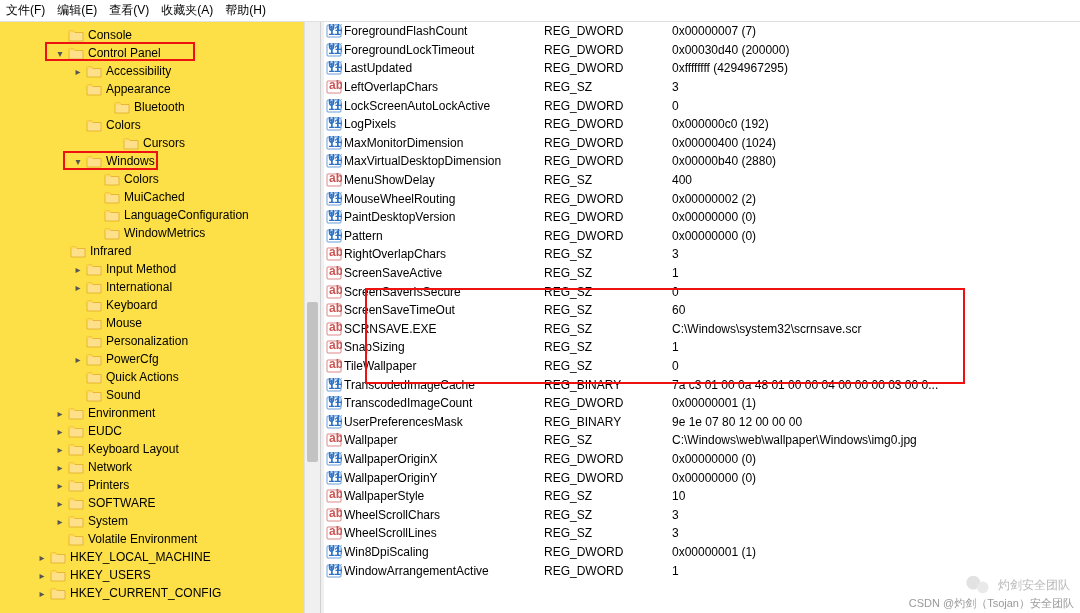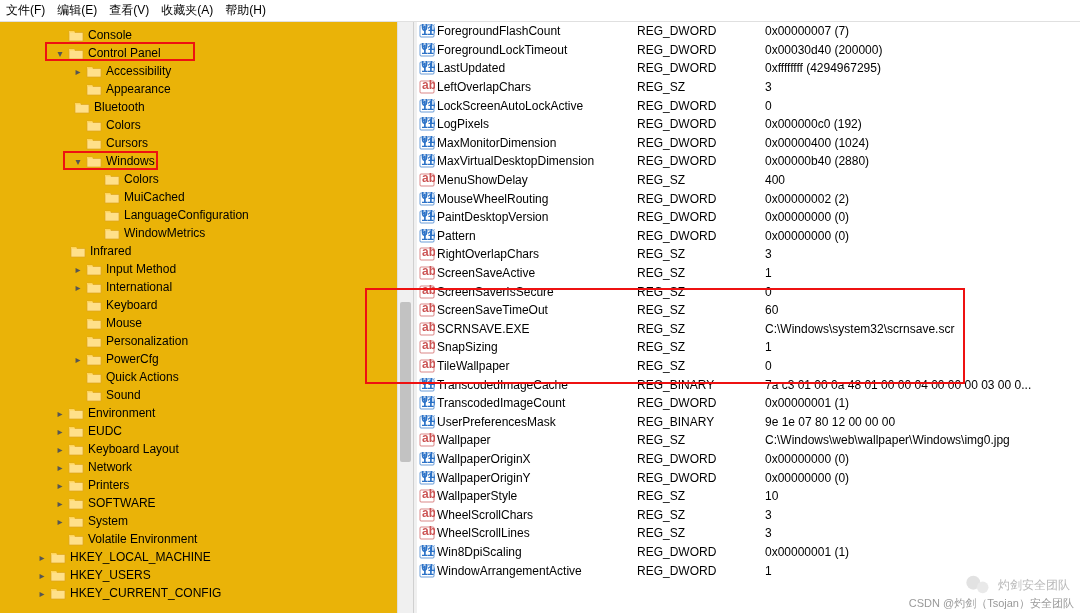--- a/index.html
+++ b/index.html
@@ -1,20 +1,20 @@
 <!DOCTYPE html>
 <html><head>
 <meta charset="utf-8">
 <style>
   * { box-sizing: border-box; margin: 0; padding: 0; font-family: "Microsoft YaHei", "Segoe UI", sans-serif; font-size: 12px; }
   html, body { width: 1080px; height: 613px; overflow: hidden; background: #fff; }
   .menubar { height: 22px; display: flex; align-items: center; padding: 0 2px; gap: 4px; border-bottom: 1px solid #e0e0e0; background: #fff; }
   .menubar span { padding: 2px 4px; cursor: default; }
   .main { display: flex; height: calc(613px - 22px); }
-  .tree { width: 414px; overflow: hidden; border-right: 1px solid #d0d0d0; position: relative; background: #eab308; }
+  .tree { width: 321px; overflow: hidden; border-right: 1px solid #d0d0d0; position: relative; background: #fde047; }
   .tree-inner { padding-top: 4px; }
   .splitter { width: 3px; background: #f0f0f0; cursor: ew-resize; }
   .listview { flex: 1; overflow: hidden; background: #fff; position: relative; }
   .list-header { display: flex; height: 22px; border-bottom: 1px solid #d0d0d0; background: #fff; }
   .list-header > div { padding: 2px 6px; border-right: 1px solid #e0e0e0; font-size: 12px; color: #222; }
   .col-name { width: 214px; }
   .col-type { width: 128px; }
   .col-data { flex: 1; }
   .list-body { position: relative; }
   .row { display: flex; height: 18.6px; align-items: center; }
@@ -79,35 +79,35 @@
           </svg>
           <span class="label">Accessibility</span>
         </div>
         <div class="tree-row" style="padding-left: 72px;">
           <span class="exp"></span>
           <svg class="folder">
             <use href="#folder"></use>
           </svg>
           <span class="label">Appearance</span>
         </div>
-        <div class="tree-row" style="padding-left: 60px;">
+        <div class="tree-row" style="padding-left: 100px;">
           <span class="exp"></span>
           <svg class="folder">
             <use href="#folder"></use>
           </svg>
           <span class="label">Bluetooth</span>
         </div>
         <div class="tree-row" style="padding-left: 72px;">
           <span class="exp"></span>
           <svg class="folder">
             <use href="#folder"></use>
           </svg>
           <span class="label">Colors</span>
         </div>
-        <div class="tree-row" style="padding-left: 72px;">
+        <div class="tree-row" style="padding-left: 72px; margin-left: 37px;">
           <span class="exp"></span>
           <svg class="folder">
             <use href="#folder"></use>
           </svg>
           <span class="label">Cursors</span>
         </div>
         <div class="tree-row" style="padding-left: 72px;">
           <span class="exp">▾</span>
           <svg class="folder">
             <use href="#folder"></use>

